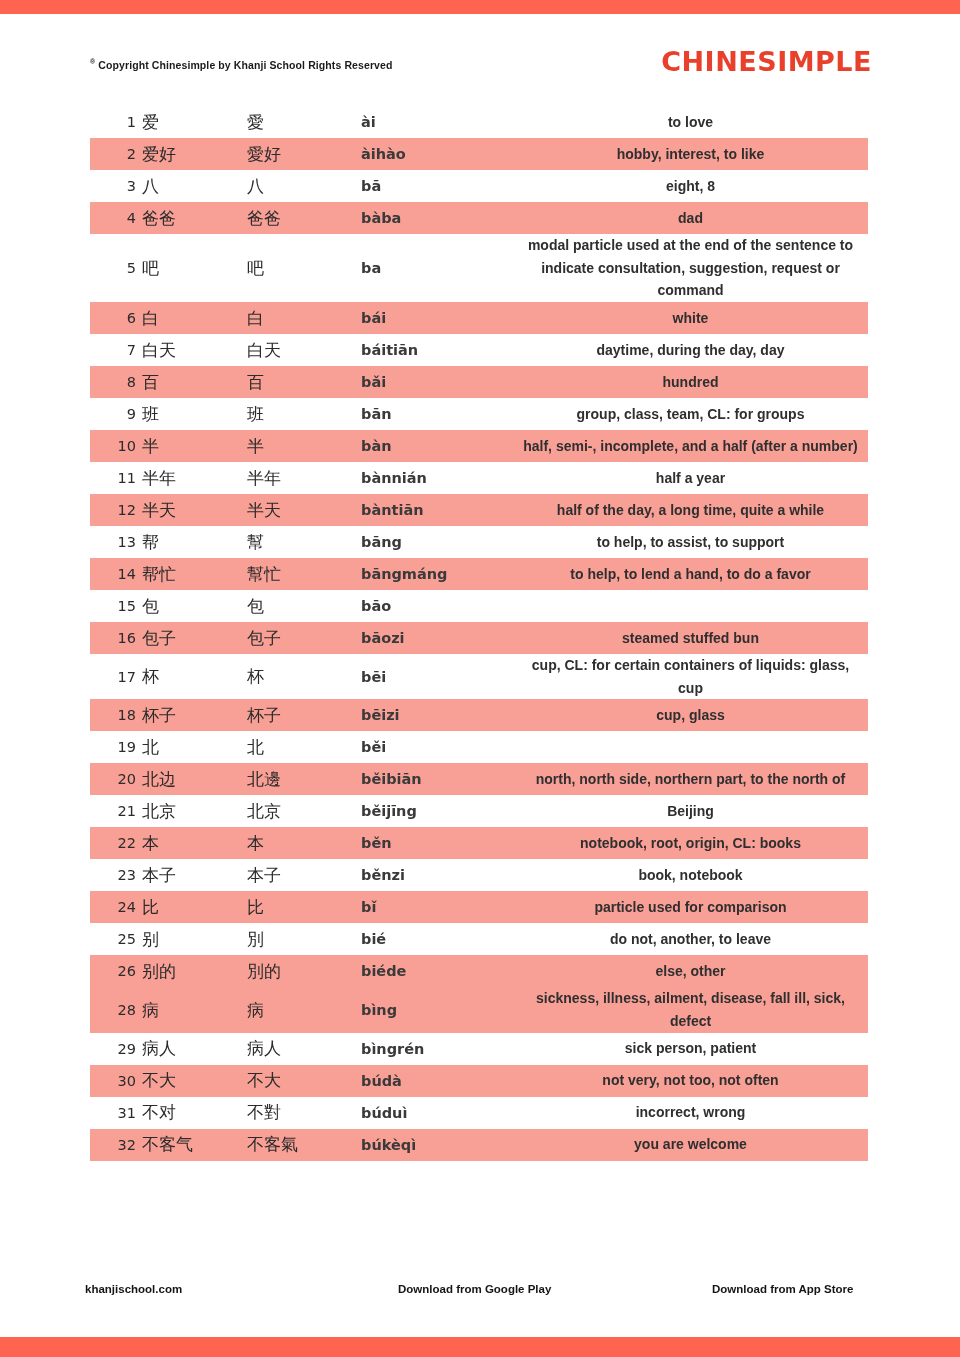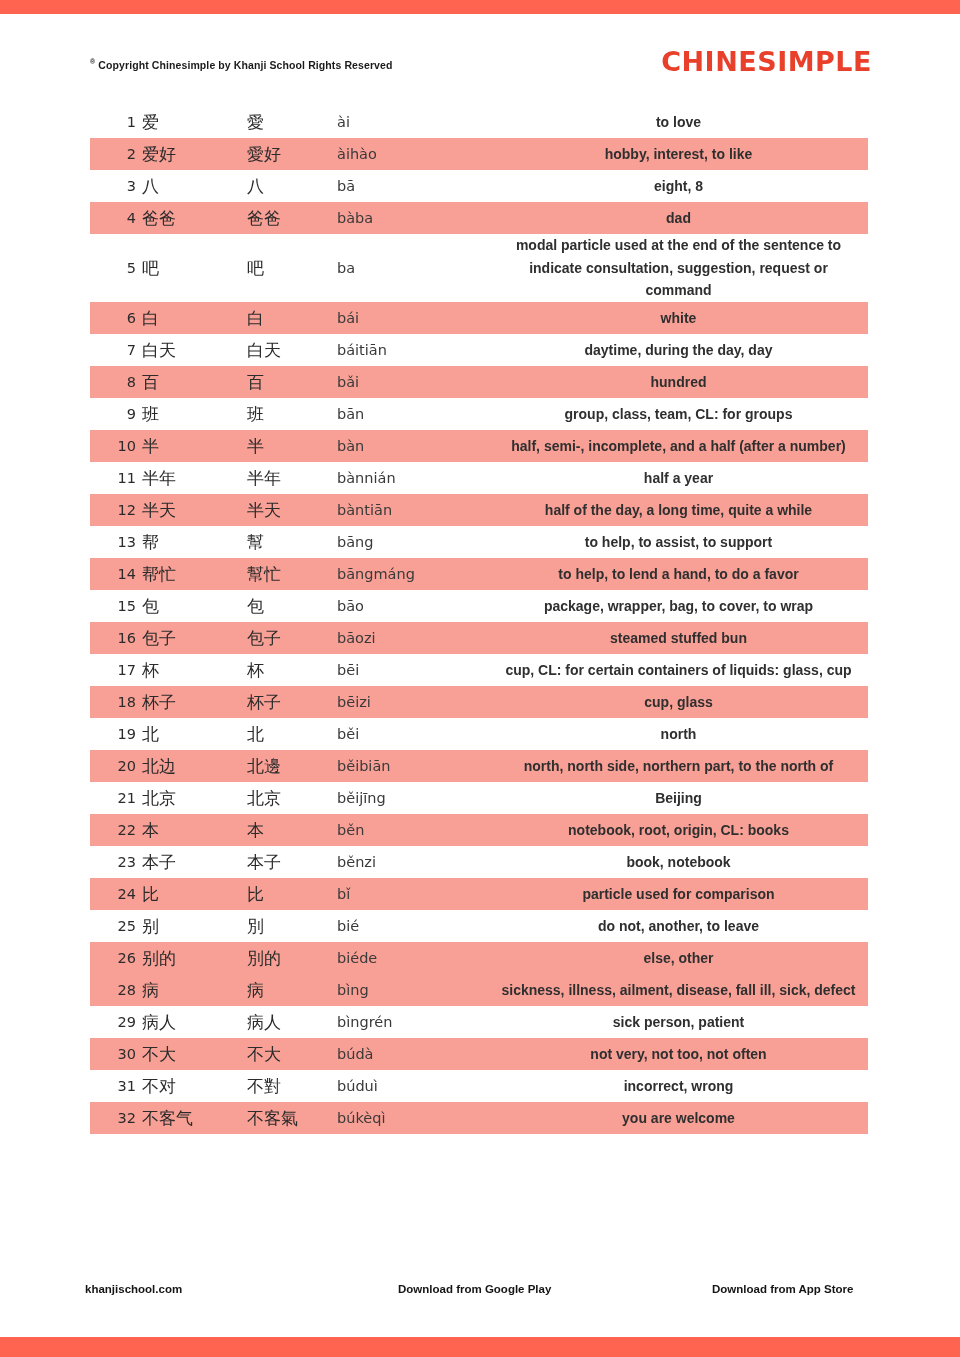--- a/index.html
+++ b/index.html
@@ -98,23 +98,24 @@
     width: 90px;
     flex: 0 0 90px;
     font-size: 17px;
     color: #2b2b2b;
     font-family: "DejaVu Sans", sans-serif;
   }
   .c-pin {
     width: 158px;
     flex: 0 0 158px;
     font-size: 14.5px;
-    font-weight: normal;
+    font-weight: bold;
     color: #3a3a3a;
     font-family: "DejaVu Sans", sans-serif;
+    margin-left: 24px;
   }
   .c-def {
     flex: 1 1 auto;
     font-size: 14px;
     font-weight: bold;
     color: #2f2f2f;
     line-height: 1.62;
     padding-right: 6px;
     box-sizing: border-box;
     text-align: center;
@@ -248,21 +249,20 @@
         <div class="c-simp">帮忙</div>
         <div class="c-trad">幫忙</div>
         <div class="c-pin">bāngmáng</div>
         <div class="c-def">to help, to lend a hand, to do a favor</div>
       </div>
       <div class="row plain">
         <div class="c-num">15</div>
         <div class="c-simp">包</div>
         <div class="c-trad">包</div>
         <div class="c-pin">bāo</div>
-        <div class="c-def">package, wrapper, bag, to cover, to wrap</div>
       </div>
       <div class="row shaded">
         <div class="c-num">16</div>
         <div class="c-simp">包子</div>
         <div class="c-trad">包子</div>
         <div class="c-pin">bāozi</div>
         <div class="c-def">steamed stuffed bun</div>
       </div>
       <div class="row plain">
         <div class="c-num">17</div>
@@ -276,21 +276,20 @@
         <div class="c-simp">杯子</div>
         <div class="c-trad">杯子</div>
         <div class="c-pin">bēizi</div>
         <div class="c-def">cup, glass</div>
       </div>
       <div class="row plain">
         <div class="c-num">19</div>
         <div class="c-simp">北</div>
         <div class="c-trad">北</div>
         <div class="c-pin">běi</div>
-        <div class="c-def">north</div>
       </div>
       <div class="row shaded">
         <div class="c-num">20</div>
         <div class="c-simp">北边</div>
         <div class="c-trad">北邊</div>
         <div class="c-pin">běibiān</div>
         <div class="c-def">north, north side, northern part, to the north of</div>
       </div>
       <div class="row plain">
         <div class="c-num">21</div>

